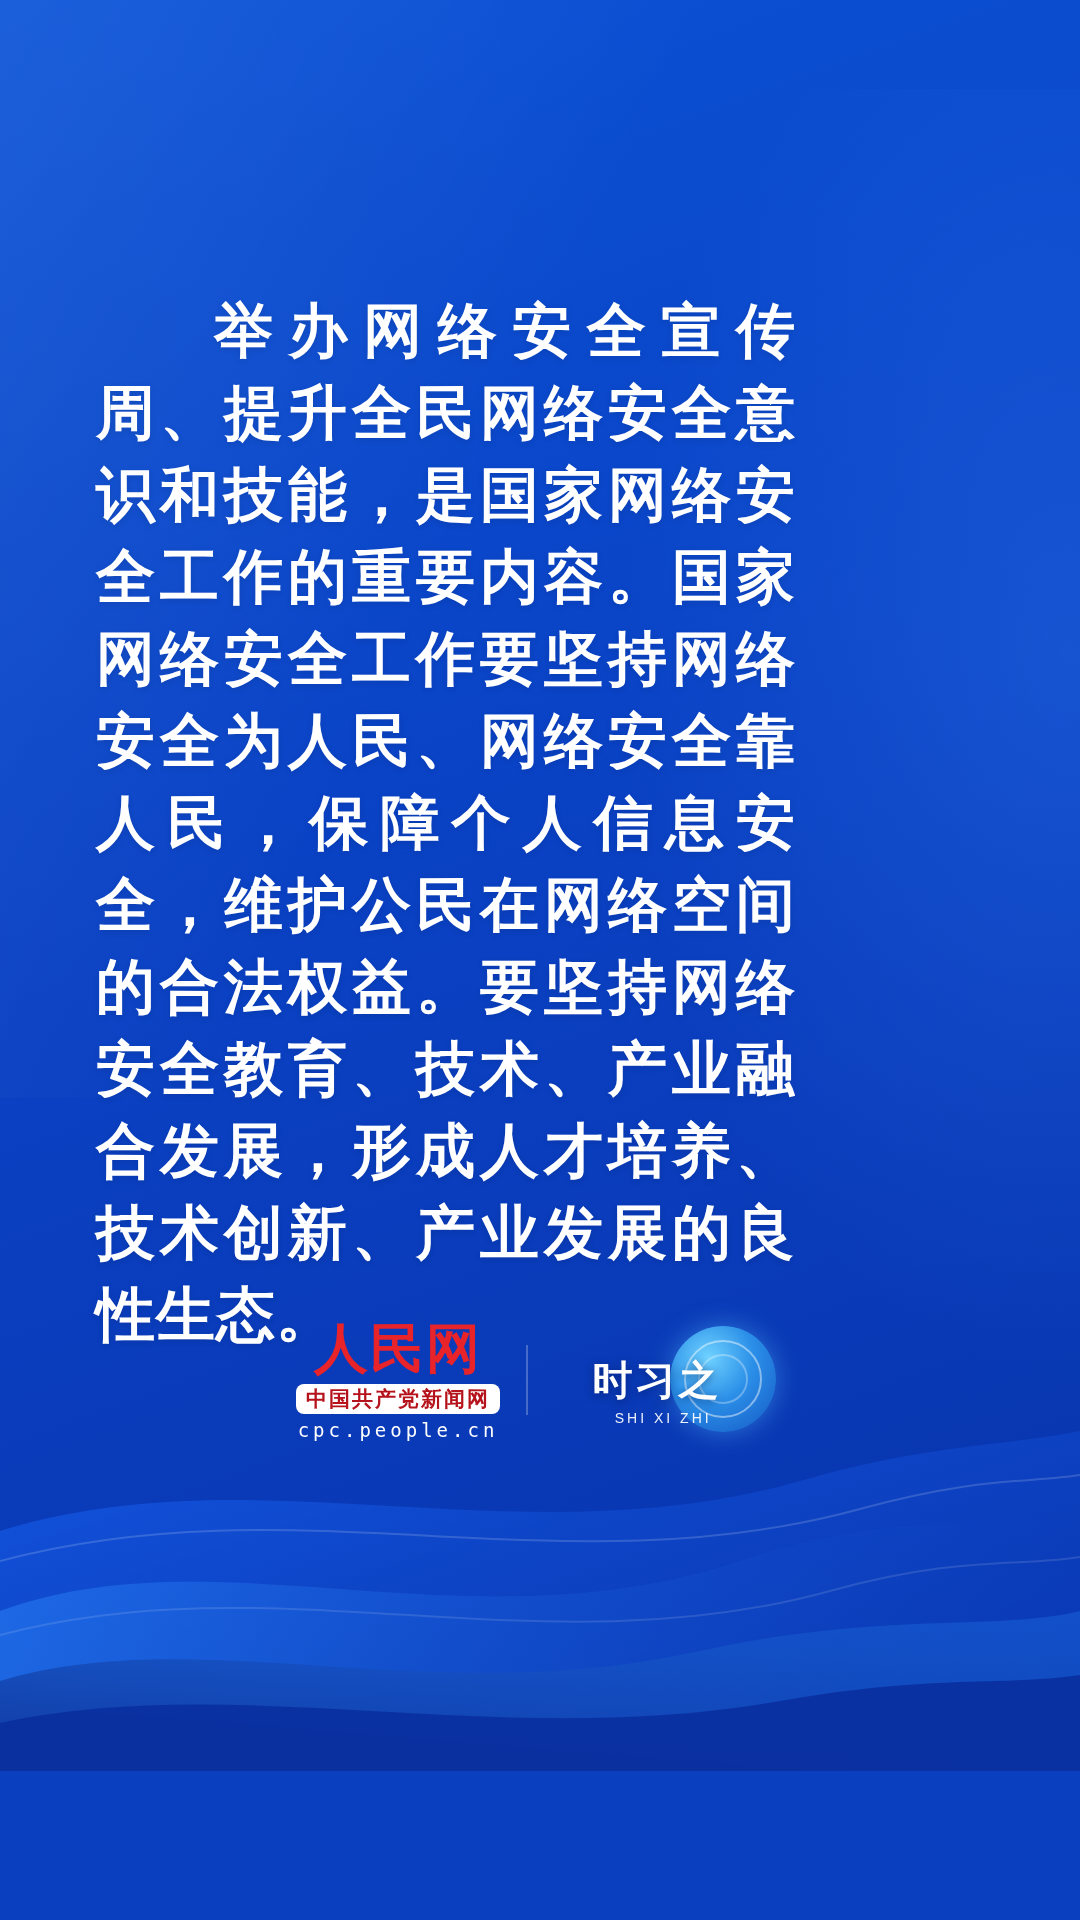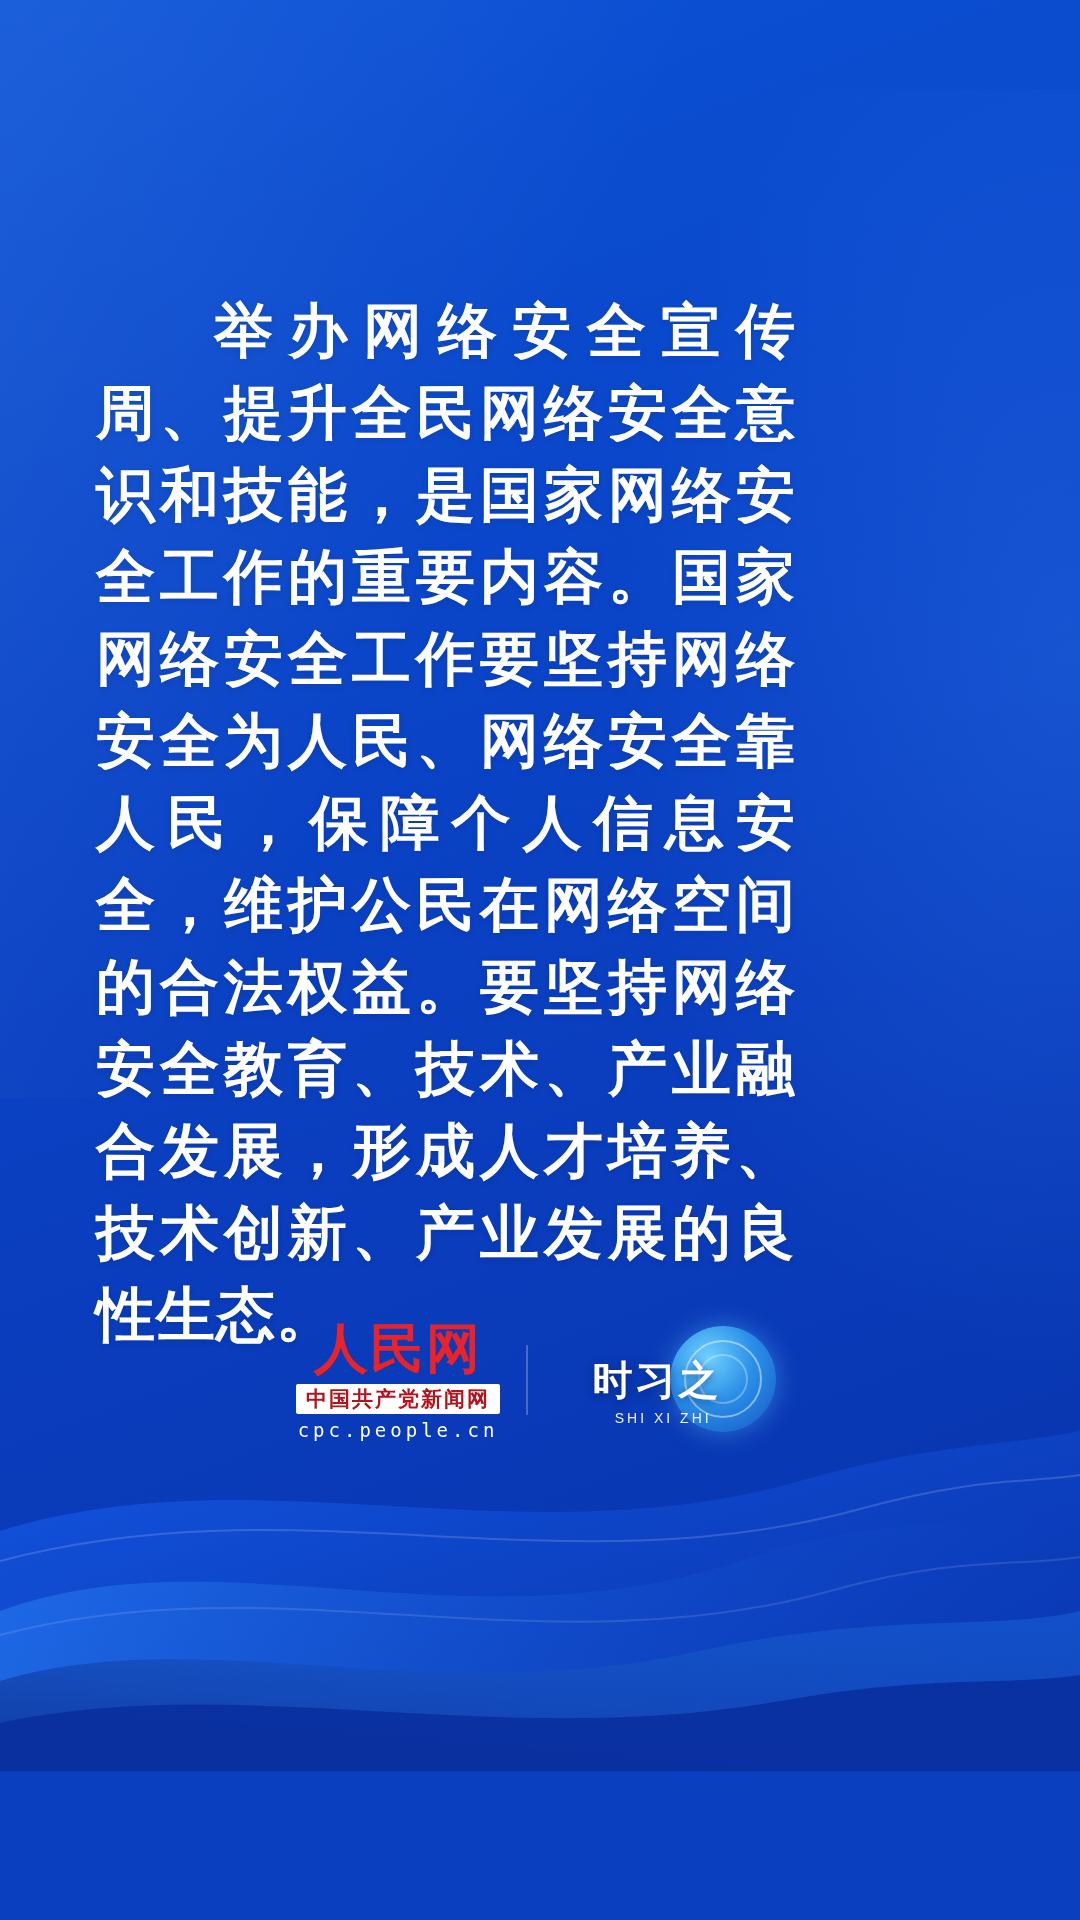--- a/index.html
+++ b/index.html
@@ -100,21 +100,21 @@
     letter-spacing: 2px;
     line-height: 1;
   }
   .rmw-sub {
     margin-top: 9px;
     background: #ffffff;
     color: #b5121b;
     font-size: 21px;
     letter-spacing: 2px;
     padding: 4px 10px 5px;
-    border-radius: 2px;
+    border-radius: 8px;
     font-weight: 700;
     white-space: nowrap;
   }
   .rmw-url {
     margin-top: 7px;
     color: #ffffff;
     font-family: "DejaVu Sans Mono", "Liberation Mono", monospace;
     font-size: 19px;
     letter-spacing: 4px;
   }

